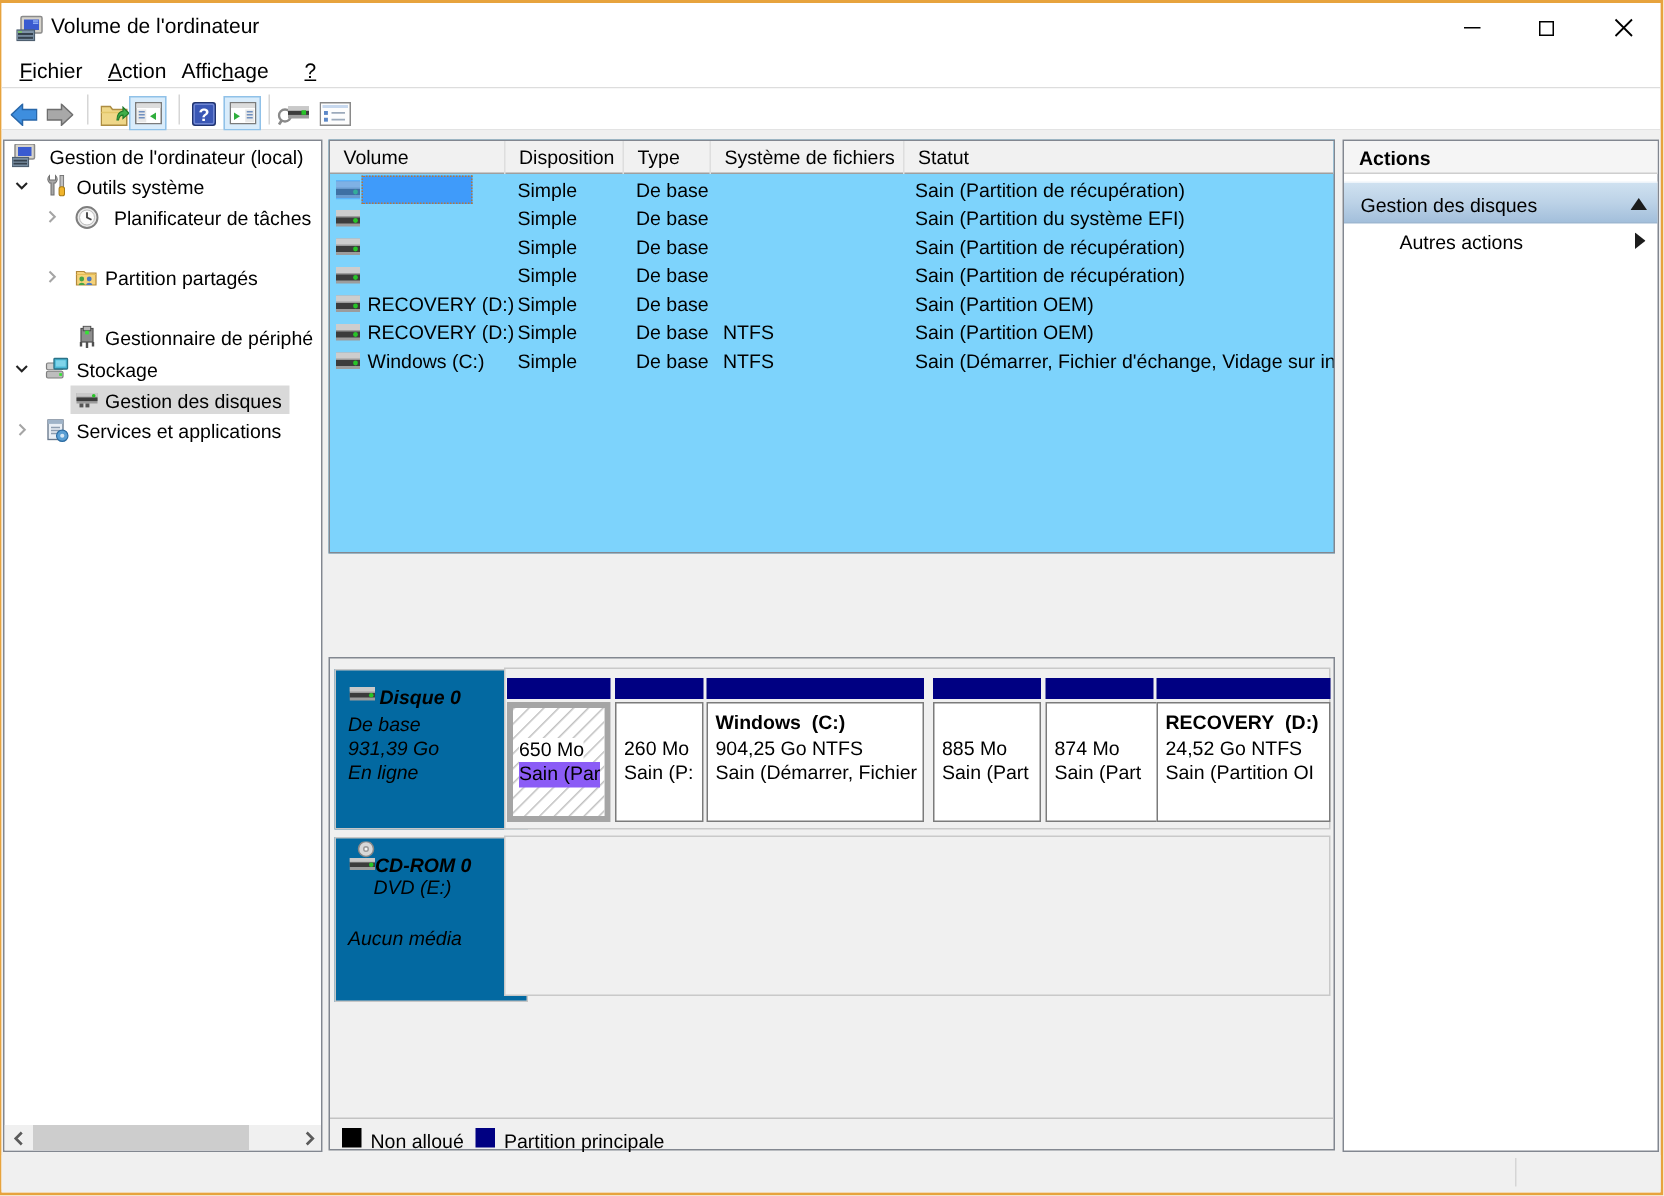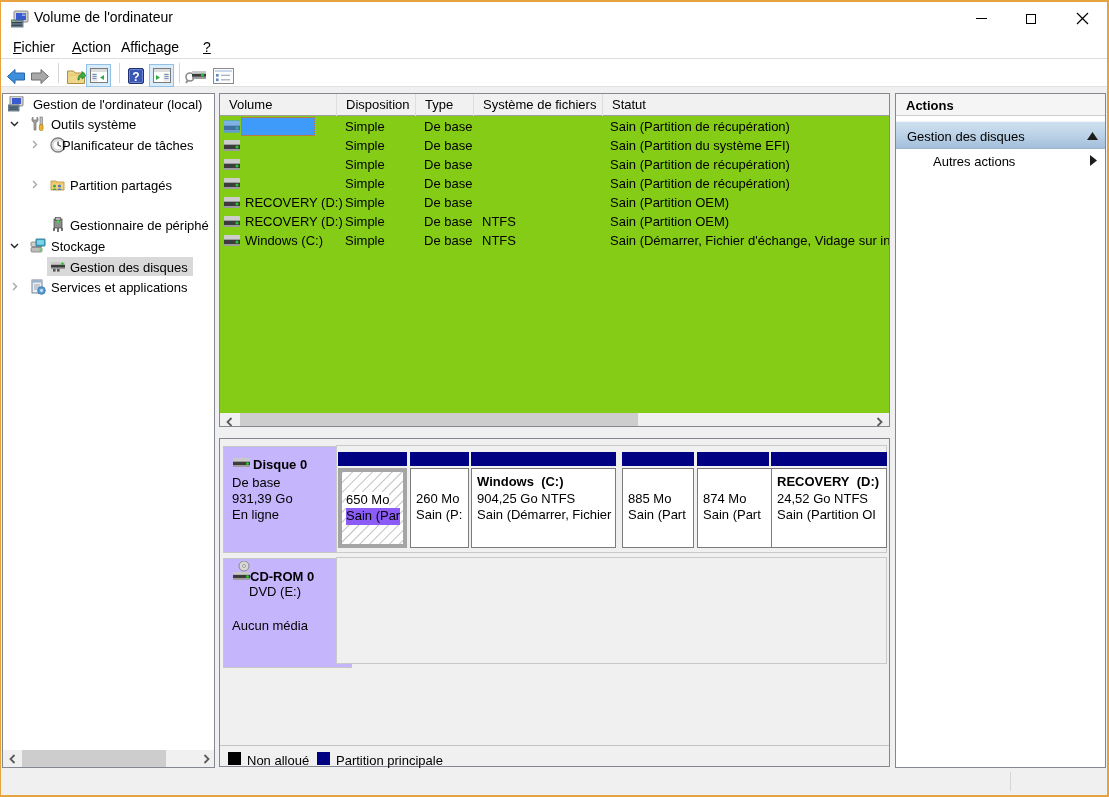--- a/index.html
+++ b/index.html
@@ -22,30 +22,30 @@
   .tsep { position:absolute; top:4px; width:1px; height:20px; background:#d6d6d6; }
   .tbtn-hl { position:absolute; top:5px; width:25px; height:23px; background:#d9ecfb; border:1px solid #90c1e8; }
   
   #mainbg { position:absolute; left:0; top:85px; width:1107px; height:708px; background:#f0f0f0; }
   #treepane { position:absolute; left:1px; top:6px; width:213px; height:675px; background:#fff; border:1px solid #828790; overflow:hidden; }
   .trow { position:absolute; left:0; width:100%; height:20px; }
   .ticon { position:absolute; top:2px; width:16px; height:16px; }
   .chev { position:absolute; top:5px; width:9px; height:9px; }
   .tlabel { position:absolute; top:3px; white-space:nowrap; }
   #tree-hs { position:absolute; left:0; top:656px; width:211px; height:17px; background:#f0f0f0; }
-  #listpane { position:absolute; left:218px; top:6px; width:671px; height:334px; background:#84cc16; border:1px solid #828790; overflow:hidden; }
+  #listpane { position:absolute; left:218px; top:6px; width:671px; height:276px; background:#7dd3fc; border:1px solid #828790; overflow:hidden; }
   #lv-head { position:absolute; left:0; top:0; width:669px; height:22px; background:#f1f1f1; border-bottom:1px solid #9f9f9f; }
   .lv-col { position:absolute; top:0; height:22px; border-right:1px solid #dedede; }
   .lv-col span { position:absolute; left:9px; top:3px; }
   .lv-row { position:absolute; left:0; width:669px; height:19px; }
   .lv-cell { position:absolute; top:2px; white-space:nowrap; }
   .vol-ic { position:absolute; left:4px; top:3px; width:16px; height:13px; }
   #lv-hs { position:absolute; left:0; top:319px; width:669px; height:17px; background:#f0f0f0; }
   #diskpane { position:absolute; left:218px; top:351px; width:671px; height:329px; background:#f0f0f0; border:1px solid #828790; }
-  .dlabel { position:absolute; left:3px; width:129px; background:#c4b5fd; border:1px solid #c6c6c6; line-height:16px; }
+  .dlabel { position:absolute; left:3px; width:129px; background:#0369a1; border:1px solid #c6c6c6; line-height:16px;font-style:italic; }
   .pbar { position:absolute; top:13px; height:14px; background:#000082; }
   .pbox { position:absolute; top:29px; height:80px; background:#fff; border:1px solid #7b7b7b; padding:5px 0 0 5px; line-height:16.5px; white-space:nowrap; overflow:hidden; }
   .pbox.sel { border:4px solid #a5a5a5; padding:0 0 0 3px; }
   #legend { position:absolute; left:0; top:306px; width:669px; height:21px; border-top:1px solid #c3c3c3; }
   .lsq { position:absolute; top:6px; width:13px; height:13px; }
   #actionpane { position:absolute; left:894px; top:6px; width:211px; height:675px; background:#fff; border:1px solid #828790; }
   #statusbar { position:absolute; left:0; top:683px; width:1107px; height:23px; background:#f0f0f0; }
 </style>
 </head>
 <body>
@@ -170,21 +170,21 @@
       </div>
       <div class="trow" style="top:41px;">
         <svg class="chev" style="left:27px;" viewBox="0 0 9 9">
             <path d="M3 1 L6.5 4.5 L3 8" fill="none" stroke="#a5a5a5" stroke-width="1.4"></path>
           </svg>
         <svg class="ticon" style="left:47px;" viewBox="0 0 16 16">
           <circle cx="8" cy="8" r="7" fill="#e9e9e9" stroke="#7e7e7e" stroke-width="1.3"></circle>
           <circle cx="8" cy="8" r="5" fill="#fcfcfc" stroke="#b5b5b5" stroke-width="0.6"></circle>
           <path d="M8 4.5 L8 8 L11 9.5" fill="none" stroke="#3c3c3c" stroke-width="1.2"></path>
         </svg>
-        <span class="tlabel" style="left:59px;">Planificateur de tâches</span>
+        <span class="tlabel" style="left:73px;">Planificateur de tâches</span>
       </div>
       <div class="trow" style="top:81px;">
         <svg class="chev" style="left:27px;" viewBox="0 0 9 9">
             <path d="M3 1 L6.5 4.5 L3 8" fill="none" stroke="#a5a5a5" stroke-width="1.4"></path>
           </svg>
         <svg class="ticon" style="left:47px;" viewBox="0 0 16 16">
           <path d="M1 4 L1 13 L14 13 L14 5 L7 5 L6 4 Z" fill="#f5d27a" stroke="#b3893a" stroke-width="0.8"></path>
           <path d="M1 6 L14 6" stroke="#e7bd55" stroke-width="0.8"></path>
           <circle cx="4.5" cy="9" r="1.6" fill="#46a546"></circle>
           <path d="M2.5 13 C2.5 11 6.5 11 6.5 13 Z" fill="#46a546"></path>

